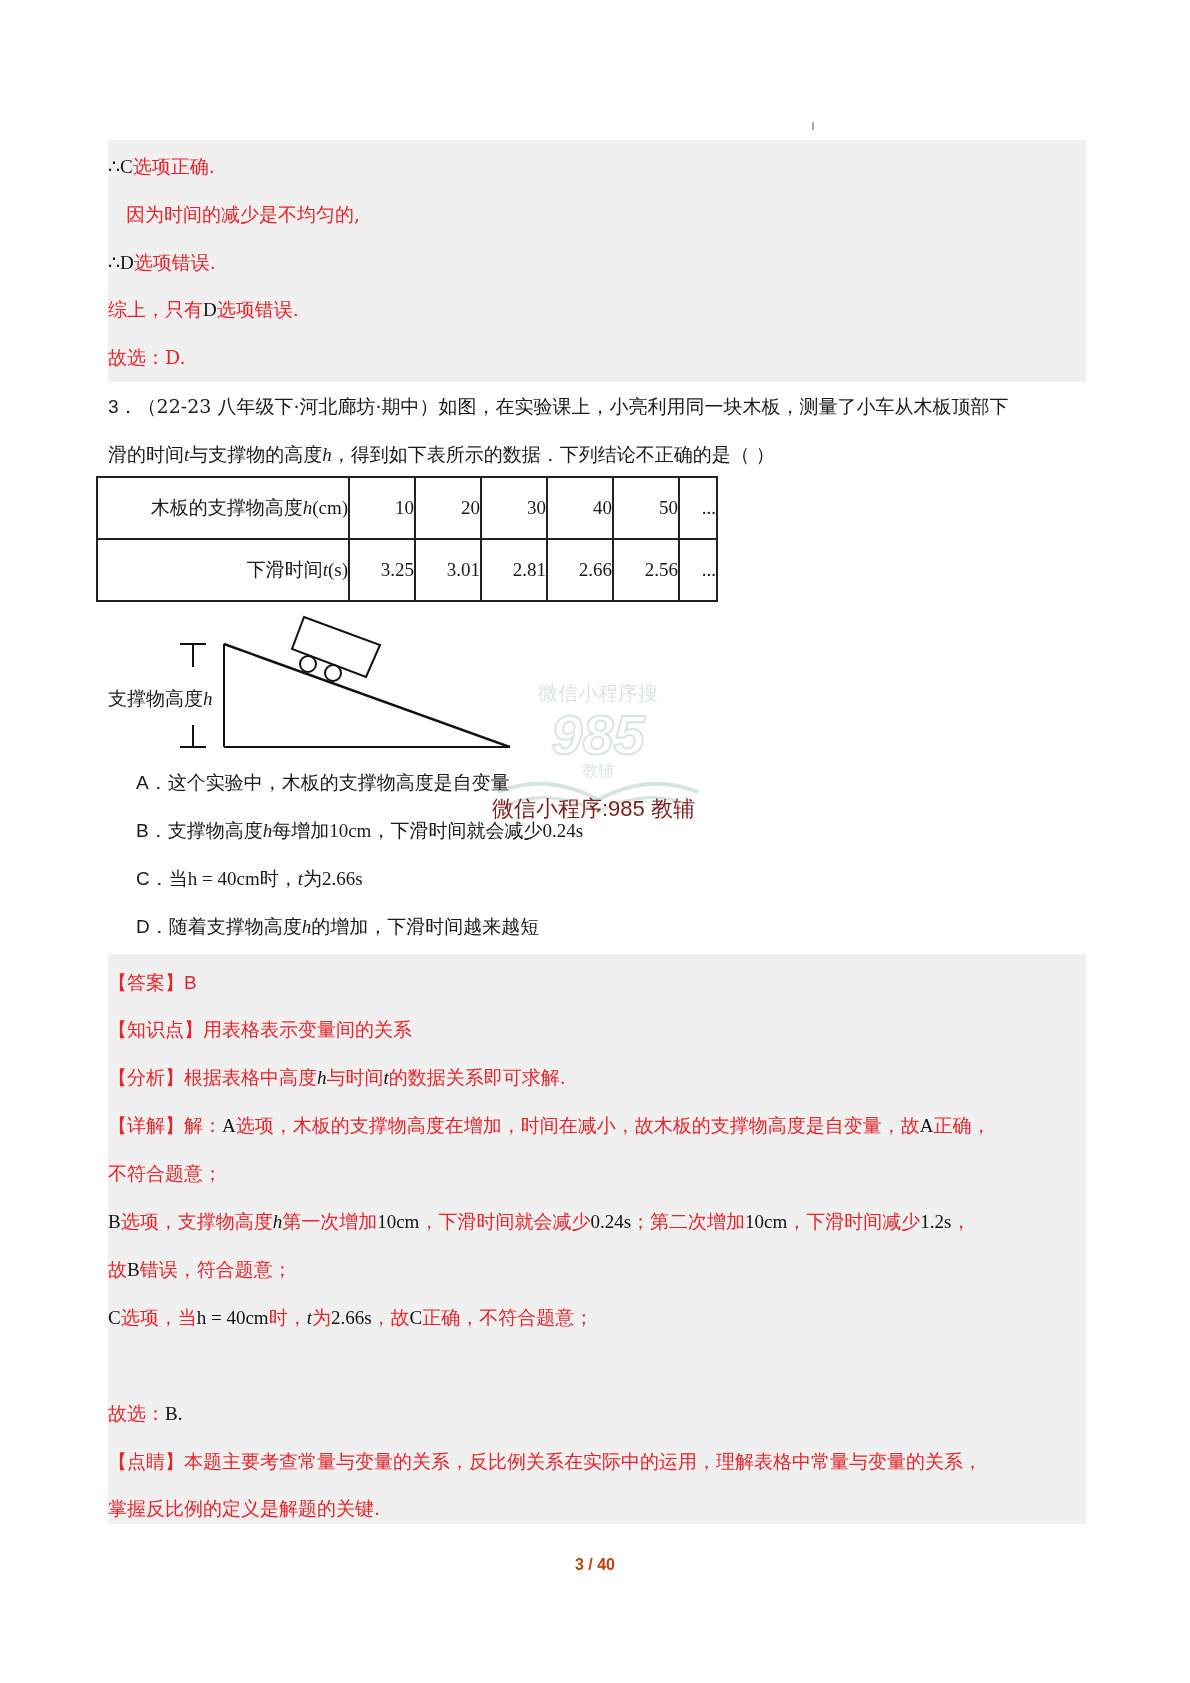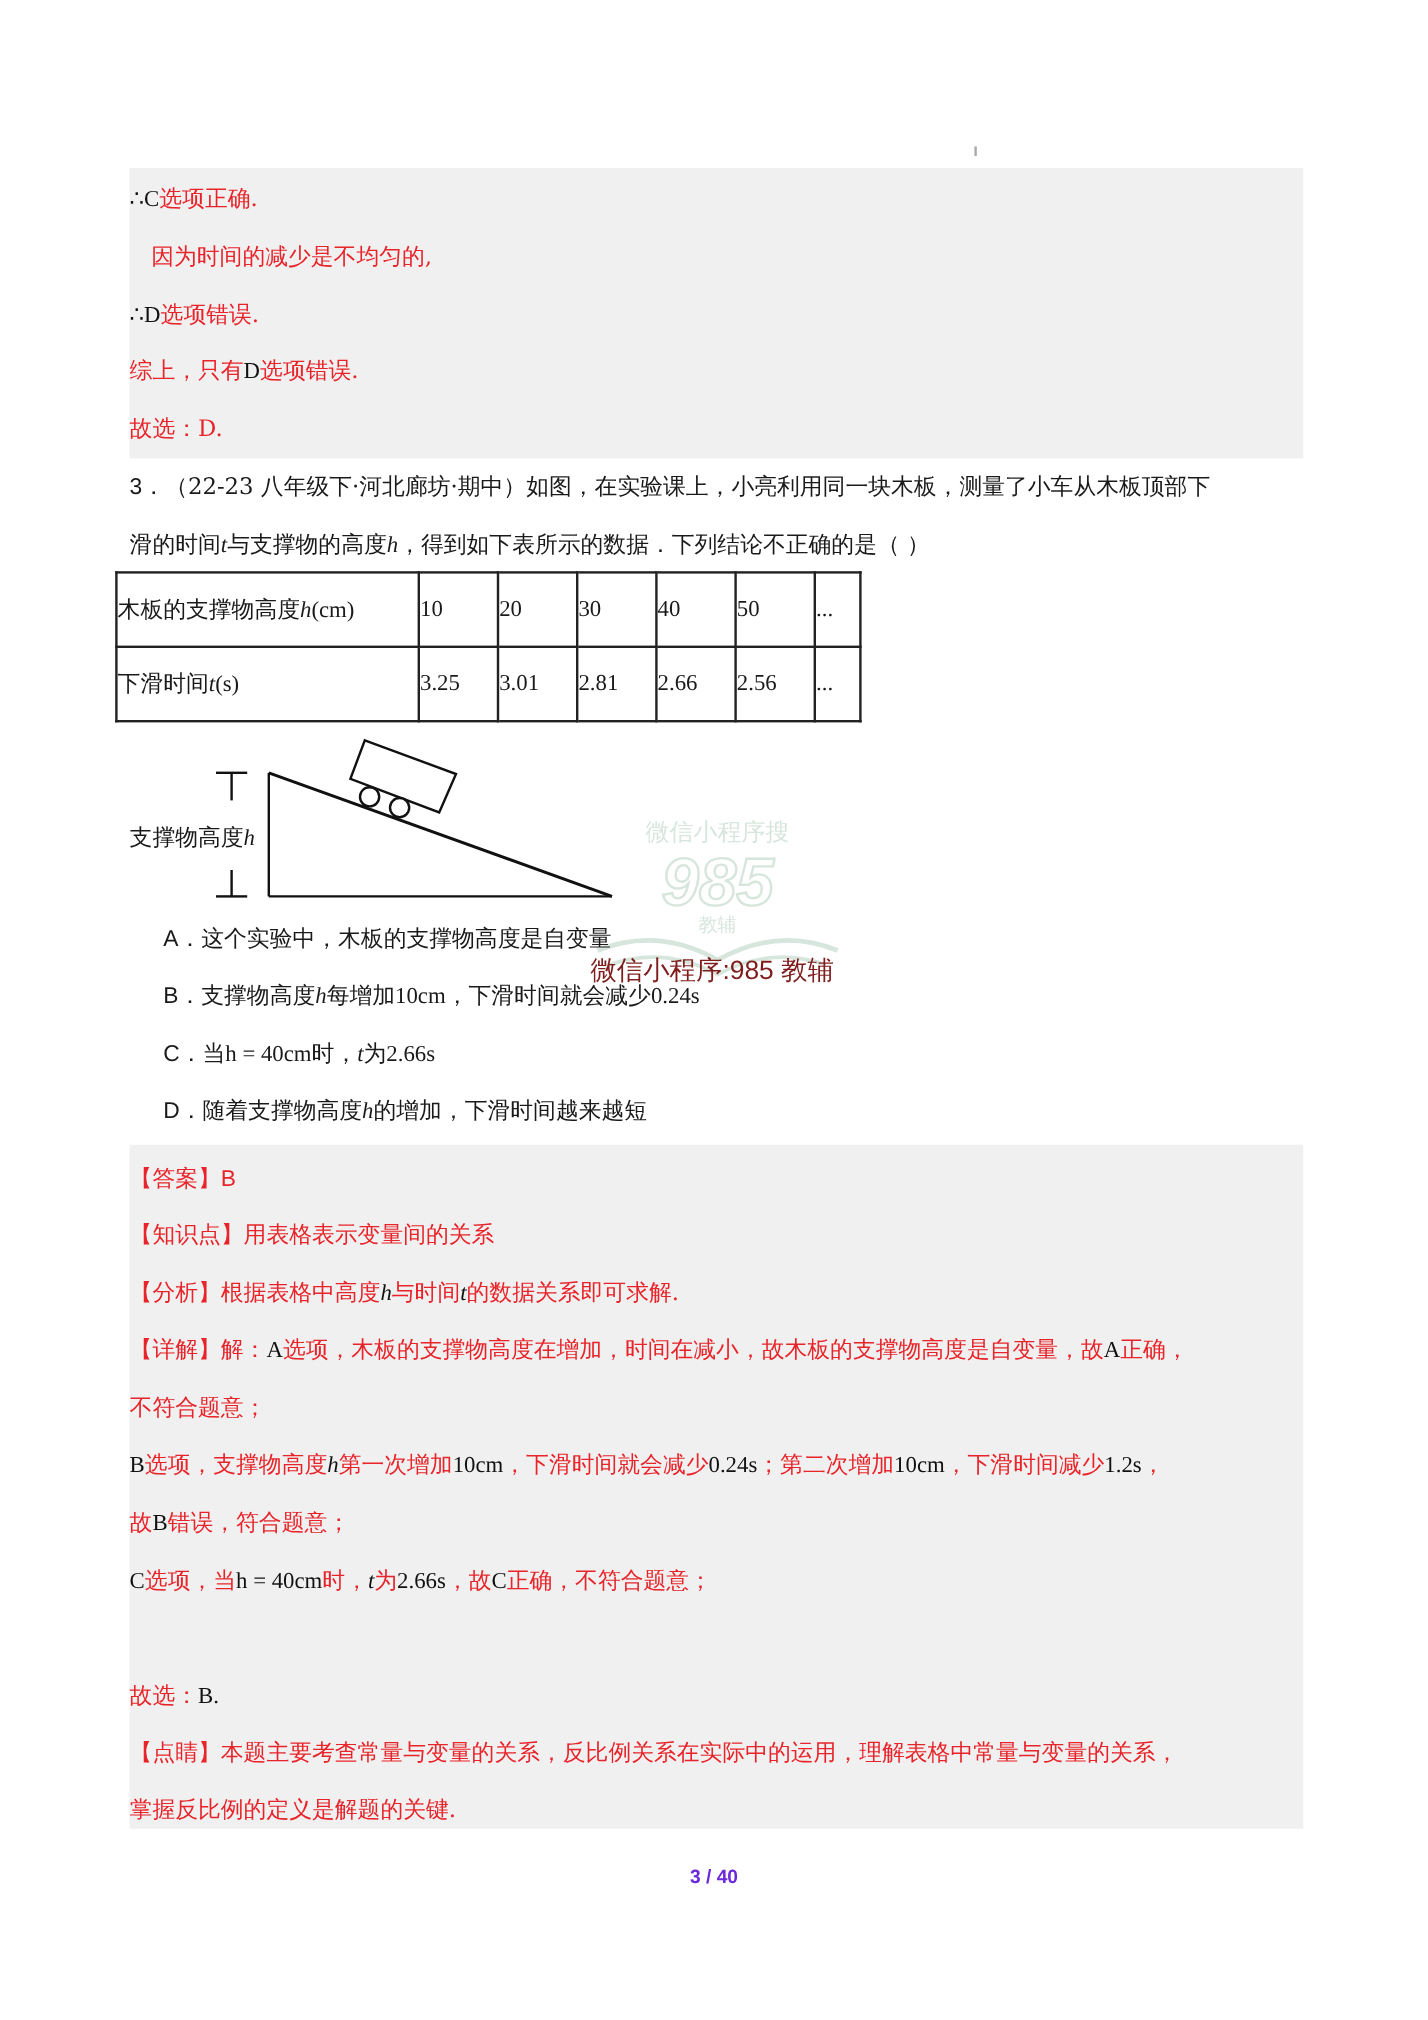--- a/index.html
+++ b/index.html
@@ -9,23 +9,23 @@
   .red { color: #e8242a; }
   .blk { color: #111; }
   .latin { font-family: "Liberation Serif", serif; }
   .ital { font-family: "Liberation Serif", serif; font-style: italic; }
   .sans { font-family: "Liberation Sans", "DejaVu Sans", sans-serif; }
   .shade { position: absolute; left: 108px; width: 978px; background: #f1f0f0; }
   .line { position: absolute; left: 108px; font-size: 19px; line-height: 28px; white-space: nowrap; }
   .tick { position: absolute; left: 812px; top: 122px; width: 2px; height: 8px; background: #aaa; }
   table.data { position: absolute; left: 96px; top: 476px; border-collapse: collapse;
                font-size: 19px; }
-  table.data td { border: 2px solid #222; text-align: left; height: 60px; padding: 0; }
+  table.data td { border: 2px solid #222; text-align: right; height: 60px; padding: 0; }
   .pagenum { position: absolute; left: 0; width: 1190px; top: 1556px; text-align: center;
-             font-family: "Liberation Sans", sans-serif; font-weight: bold; font-size: 16px; color: #6d28d9; }
+             font-family: "Liberation Sans", sans-serif; font-weight: bold; font-size: 16px; color: #c2410c; }
   .watermark { position: absolute; left: 488px; top: 672px; width: 220px; height: 150px; opacity: 0.35; }
   .wm-text { position: absolute; left: 492px; top: 794px; font-size: 22px; color: #7f1d1d;
              font-family: "Liberation Sans", sans-serif; white-space: nowrap; }
 </style>
 </head>
 <body>
 
 <div class="page">
 
   <div class="tick"></div>

